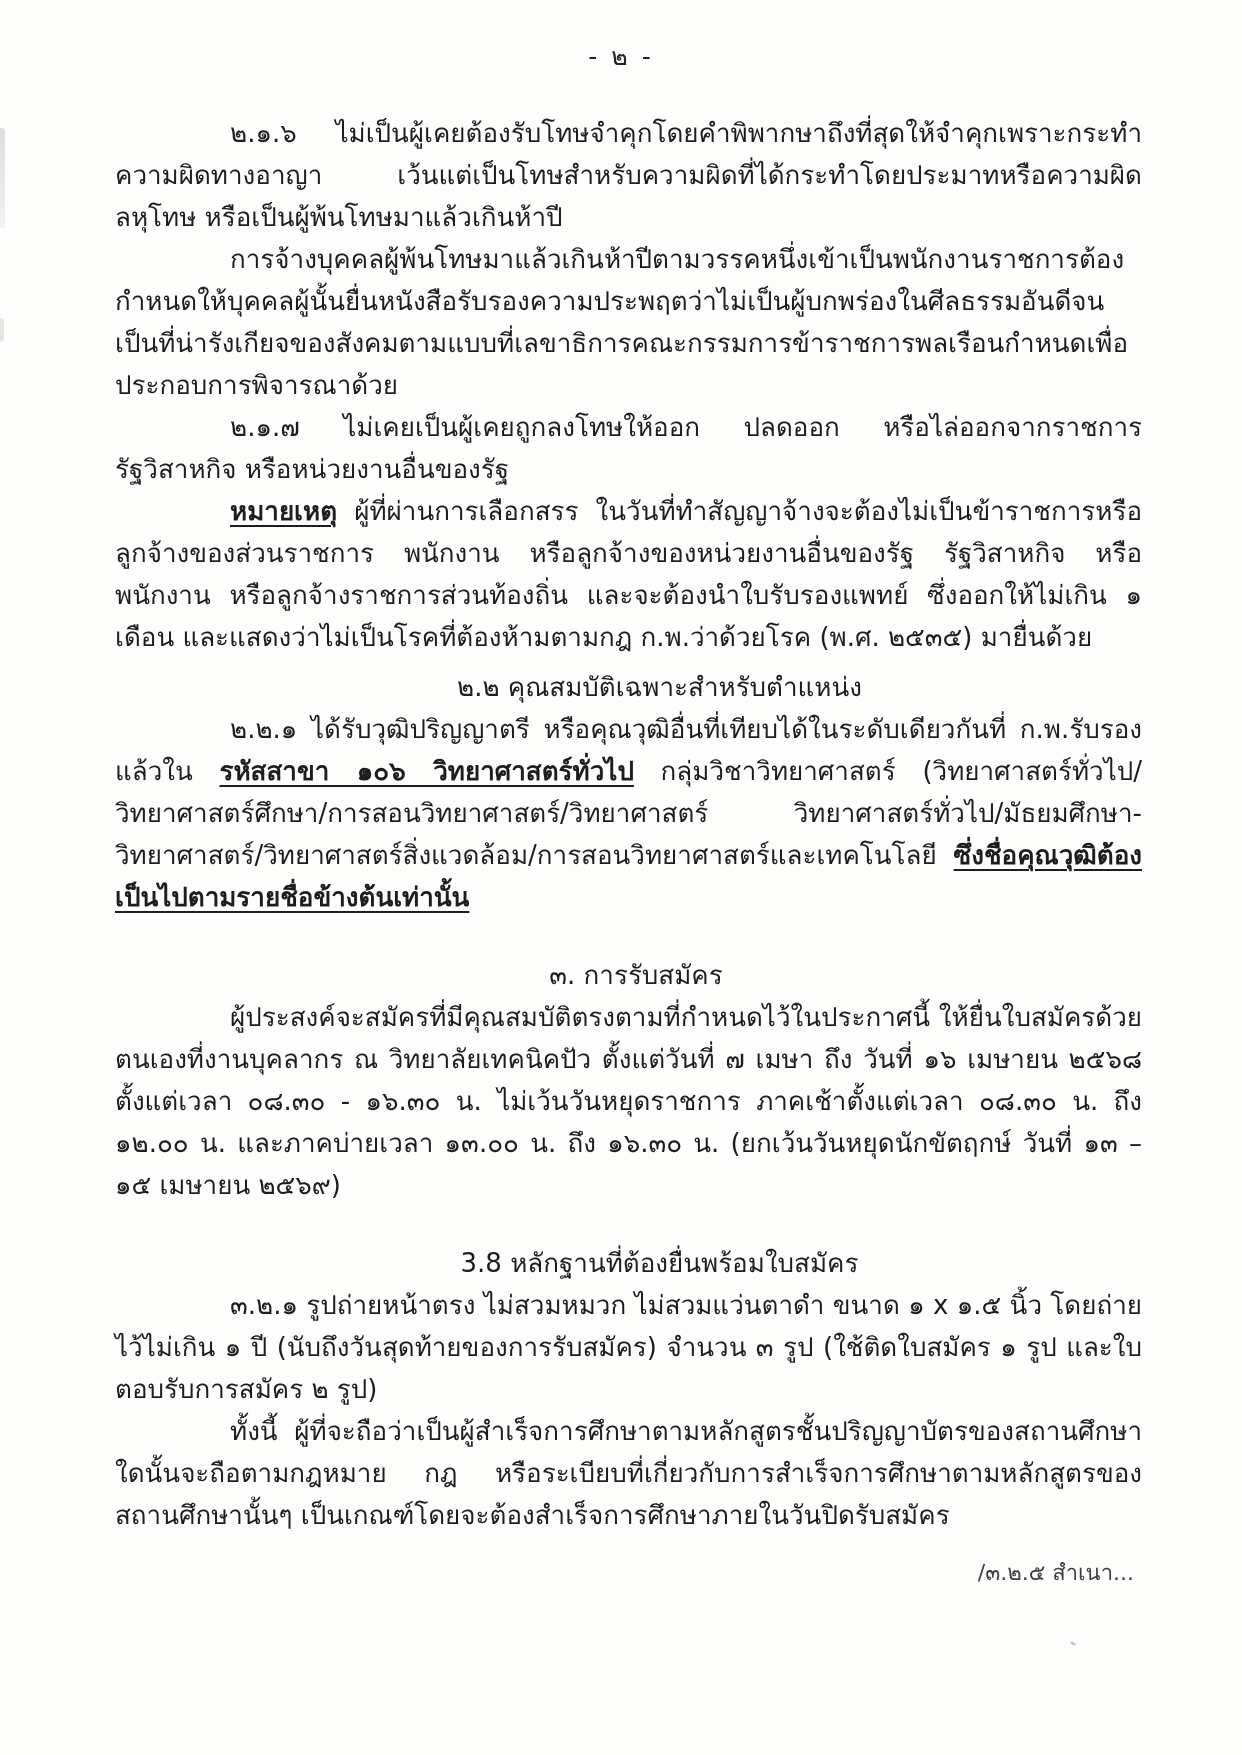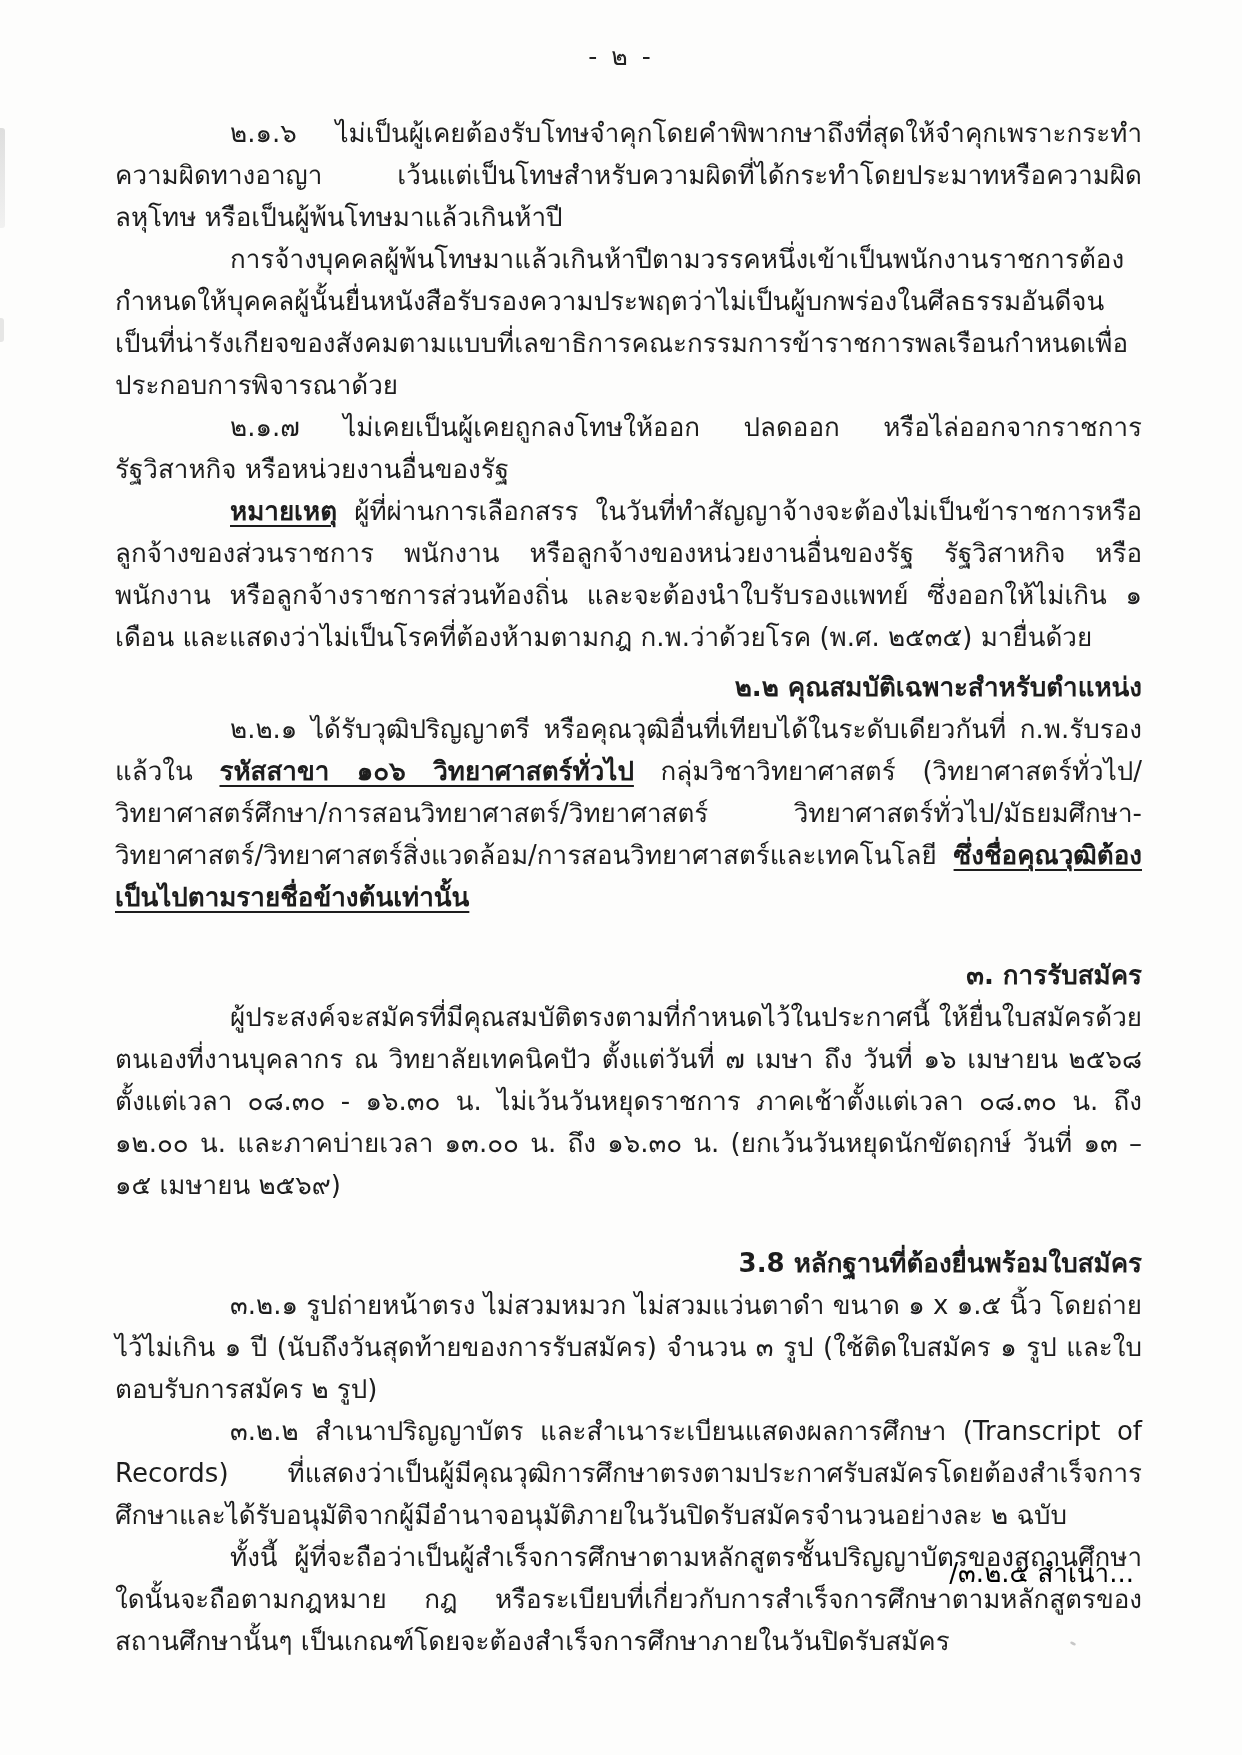--- a/index.html
+++ b/index.html
@@ -20,33 +20,33 @@
     font-size:25px;
     letter-spacing:3px;
     color:#222;
   }
   .content{
     margin:34px 100px 0 115px;
     text-align:justify;
   }
   p{margin:0;}
   p.body{text-indent:115px;}
-  p.h{font-weight:700;text-indent:0;text-align:right;}
+  p.h{font-weight:400;text-indent:0;text-align:center;}
   .h-lv1{margin-left:15px;}
   .h-lv2{margin-left:62px;}
   .gap-sm{margin-top:8px;}
   .gap-md{margin-top:36px;}
   b{font-weight:700;}
   .u{text-decoration:underline;text-underline-offset:5px;text-decoration-thickness:1.5px;}
   .cont-note{
     position:absolute;
     right:108px;
     top:1552px;
-    font-size:26px;
-    color:#000000;
+    font-size:22px;
+    color:#404040;
   }
   
   .artifact-edge-a{
     position:absolute;left:0;top:128px;width:5px;height:100px;
     background:linear-gradient(180deg,#b9b9b9,#e3e3e3);
     opacity:.45;border-radius:0 3px 3px 0;
   }
   .artifact-edge-b{
     position:absolute;left:0;top:318px;width:4px;height:24px;
     background:#c2c2c2;opacity:.4;border-radius:0 3px 3px 0;
@@ -84,21 +84,20 @@
 
     <p class="h h-lv1 gap-md">๓. การรับสมัคร</p>
 
 
     <p class="body"><span>ผู้ประสงค์จะสมัครที่มีคุณสมบัติตรงตามที่กำหนดไว้ในประกาศนี้ ให้ยื่นใบสมัครด้วยตนเองที่งานบุคลากร ณ วิทยาลัยเทคนิคปัว ตั้งแต่วันที่ ๗  เมษา ถึง วันที่ ๑๖ เมษายน ๒๕๖๘ ตั้งแต่เวลา ๐๘.๓๐ - ๑๖.๓๐ น. ไม่เว้นวันหยุดราชการ ภาคเช้าตั้งแต่เวลา ๐๘.๓๐ น. ถึง ๑๒.๐๐ น. และภาคบ่ายเวลา ๑๓.๐๐ น. ถึง ๑๖.๓๐ น. (ยกเว้นวันหยุดนักขัตฤกษ์ วันที่ ๑๓ – ๑๕ เมษายน ๒๕๖๙)</span></p>
 
     <p class="h h-lv2 gap-md">3.8 หลักฐานที่ต้องยื่นพร้อมใบสมัคร</p>
 
     <p class="body"><span>๓.๒.๑ รูปถ่ายหน้าตรง ไม่สวมหมวก ไม่สวมแว่นตาดำ ขนาด ๑ x ๑.๕ นิ้ว โดยถ่ายไว้ไม่เกิน ๑ ปี (นับถึงวันสุดท้ายของการรับสมัคร) จำนวน ๓ รูป (ใช้ติดใบสมัคร ๑ รูป และใบตอบรับการสมัคร ๒ รูป)</span></p>
 
-    <p class="body"><span>๓.๒.๒ สำเนาปริญญาบัตร และสำเนาระเบียนแสดงผลการศึกษา (Transcript of Records) ที่แสดงว่าเป็นผู้มีคุณวุฒิการศึกษาตรงตามประกาศรับสมัครโดยต้องสำเร็จการศึกษาและได้รับอนุมัติจากผู้มีอำนาจอนุมัติภายในวันปิดรับสมัครจำนวนอย่างละ ๒ ฉบับ</span></p>
 
     <p class="body"><span>ทั้งนี้ ผู้ที่จะถือว่าเป็นผู้สำเร็จการศึกษาตามหลักสูตรชั้นปริญญาบัตรของสถานศึกษาใดนั้นจะถือตามกฎหมาย กฎ หรือระเบียบที่เกี่ยวกับการสำเร็จการศึกษาตามหลักสูตรของสถานศึกษานั้นๆ เป็นเกณฑ์โดยจะต้องสำเร็จการศึกษาภายในวันปิดรับสมัคร</span></p>
 
   </div>
 
   <div class="cont-note">/๓.๒.๕ สำเนา...</div>
 
   <div class="artifact-dot"></div>
 
 </div>

